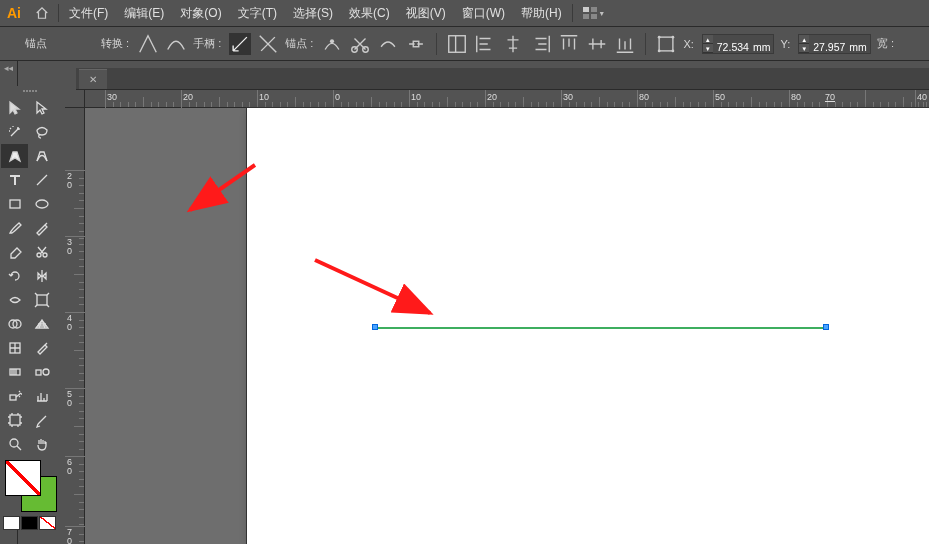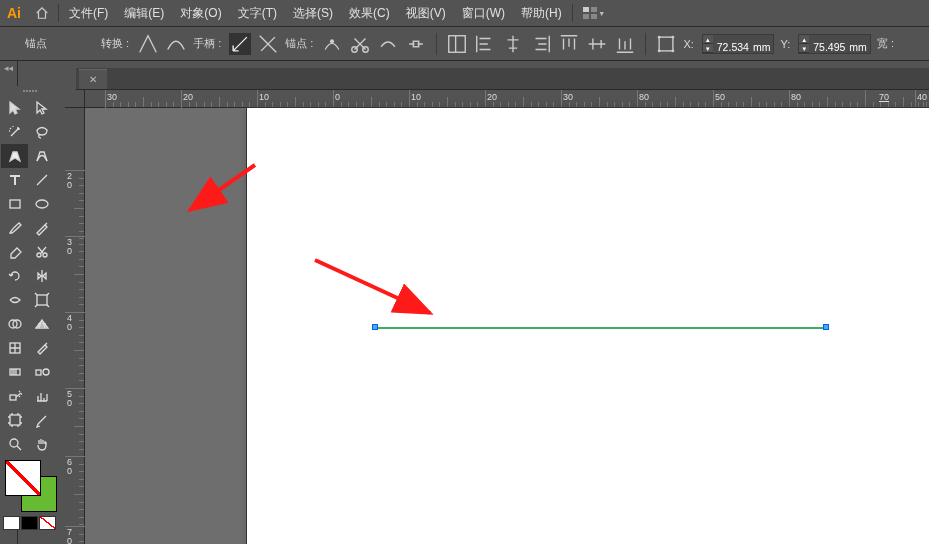--- a/index.html
+++ b/index.html
@@ -294,21 +294,21 @@
       </div>
     <span class="val">72.534</span>
     <span class="unit">mm</span>
   </div>
   <span class="lbl">Y:</span>
   <div class="numbox">
     <div class="spin">
         <span>▴</span>
         <span>▾</span>
       </div>
-    <span class="val">75.495</span>
+    <span class="val">27.957</span>
     <span class="unit">mm</span>
   </div>
   <span class="lbl">宽 :</span>
 </div>
 
 <div class="left-strip">
   <div class="arrows">◂◂</div>
 </div>
 
 <div class="toolbox">
@@ -608,21 +608,21 @@
       <div class="tick" style="left: 711.6px; height: 5px; top: auto; bottom: 0px;"></div>
       <div class="tick" style="left: 719.2px; height: 5px; top: auto; bottom: 0px;"></div>
       <div class="tick" style="left: 726.8px; height: 5px; top: auto; bottom: 0px;"></div>
       <div class="tick" style="left: 734.4px; height: 5px; top: auto; bottom: 0px;"></div>
       <div class="tick" style="left: 742px; height: 10px; top: auto; bottom: 0px;"></div>
       <div class="tick" style="left: 749.6px; height: 5px; top: auto; bottom: 0px;"></div>
       <div class="tick" style="left: 757.2px; height: 5px; top: auto; bottom: 0px;"></div>
       <div class="tick" style="left: 764.8px; height: 5px; top: auto; bottom: 0px;"></div>
       <div class="tick" style="left: 772.4px; height: 5px; top: auto; bottom: 0px;"></div>
       <div class="tick" style="left: 780px;"></div>
-      <div class="num" style="left: 794px; text-decoration: underline;">70</div>
+      <div class="num" style="left: 740px; text-decoration: underline;">70</div>
       <div class="tick" style="left: 787.6px; height: 5px; top: auto; bottom: 0px;"></div>
       <div class="tick" style="left: 795.2px; height: 5px; top: auto; bottom: 0px;"></div>
       <div class="tick" style="left: 802.8px; height: 5px; top: auto; bottom: 0px;"></div>
       <div class="tick" style="left: 810.4px; height: 5px; top: auto; bottom: 0px;"></div>
       <div class="tick" style="left: 818px; height: 10px; top: auto; bottom: 0px;"></div>
       <div class="tick" style="left: 825.6px; height: 5px; top: auto; bottom: 0px;"></div>
       <div class="tick" style="left: 833.2px; height: 5px; top: auto; bottom: 0px;"></div>
       <div class="tick" style="left: 840.8px; height: 5px; top: auto; bottom: 0px;"></div>
       <div class="tick" style="left: 830px;"></div>
       <div class="num" style="left: 832px;">40</div>

